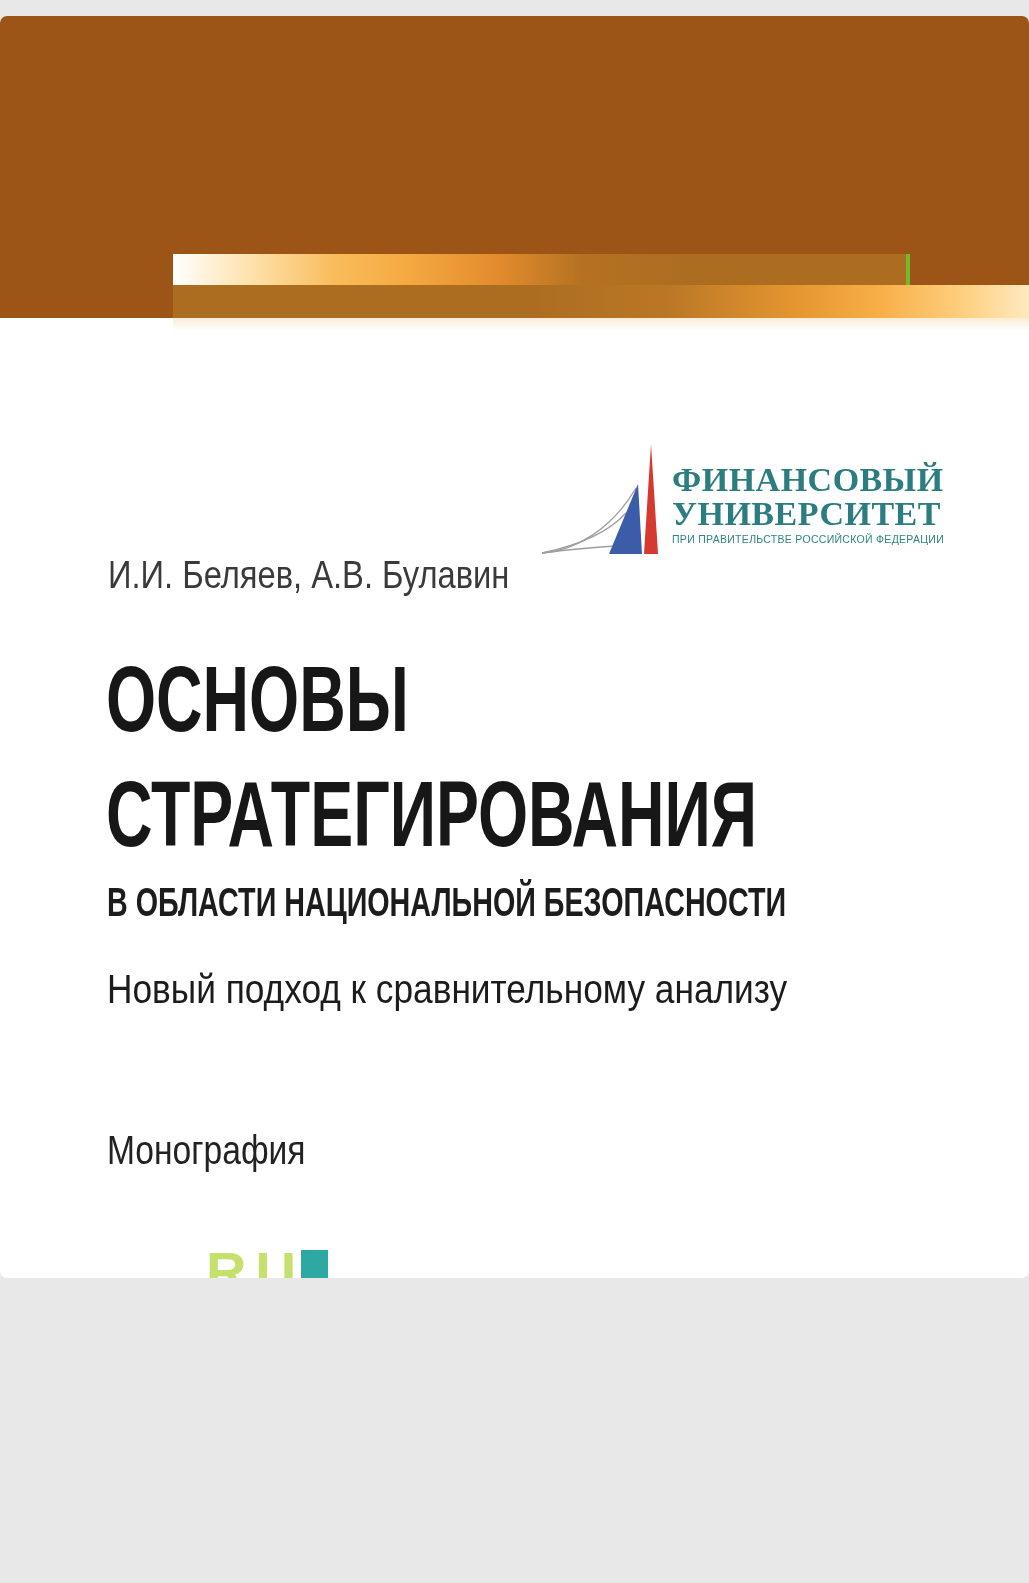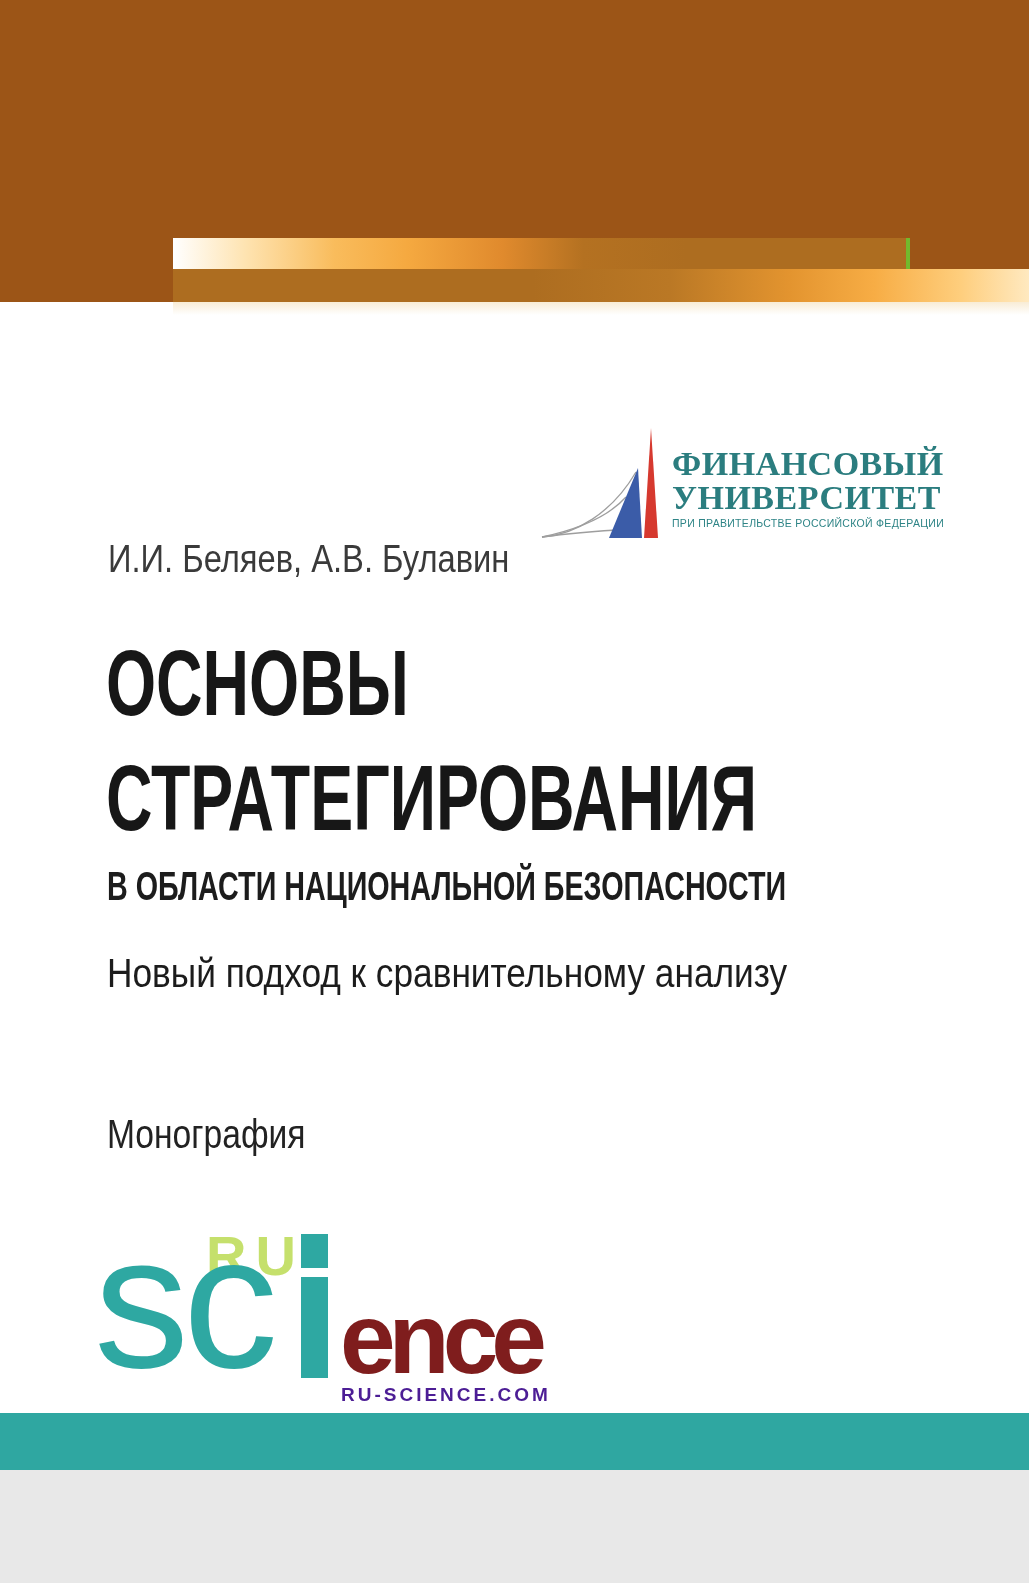--- a/index.html
+++ b/index.html
@@ -1,19 +1,20 @@
 <!DOCTYPE html>
 <html><head>
 <meta charset="utf-8">
 <style>
   html,body{margin:0;padding:0;background:#e8e8e8;}
   .page{
-    position:relative;width:1029px;height:1470px;margin:0 auto;
+    position:relative;width:1029px;height:1262px;margin:16px auto;
     background:#ffffff;overflow:hidden;
     font-family:"Liberation Sans",sans-serif;
+    border-radius:7px;
   }
   
   .band-top{position:absolute;left:0;top:0;width:1029px;height:302px;background:#9C5517;}
   .grad-bar-1{
     position:absolute;left:173px;top:238px;width:733px;height:31px;
     background:linear-gradient(90deg,#ffffff 0%,#fee3b0 10%,#f9bc5c 22%,#f5a940 32%,#e08a2d 45%,#b47121 56%,#ad6d20 70%,#ad6d20 100%);
   }
   .green-tick{position:absolute;left:906px;top:238px;width:4px;height:31px;background:#72B92D;}
   .grad-bar-2{
     position:absolute;left:173px;top:269px;width:856px;height:33px;

